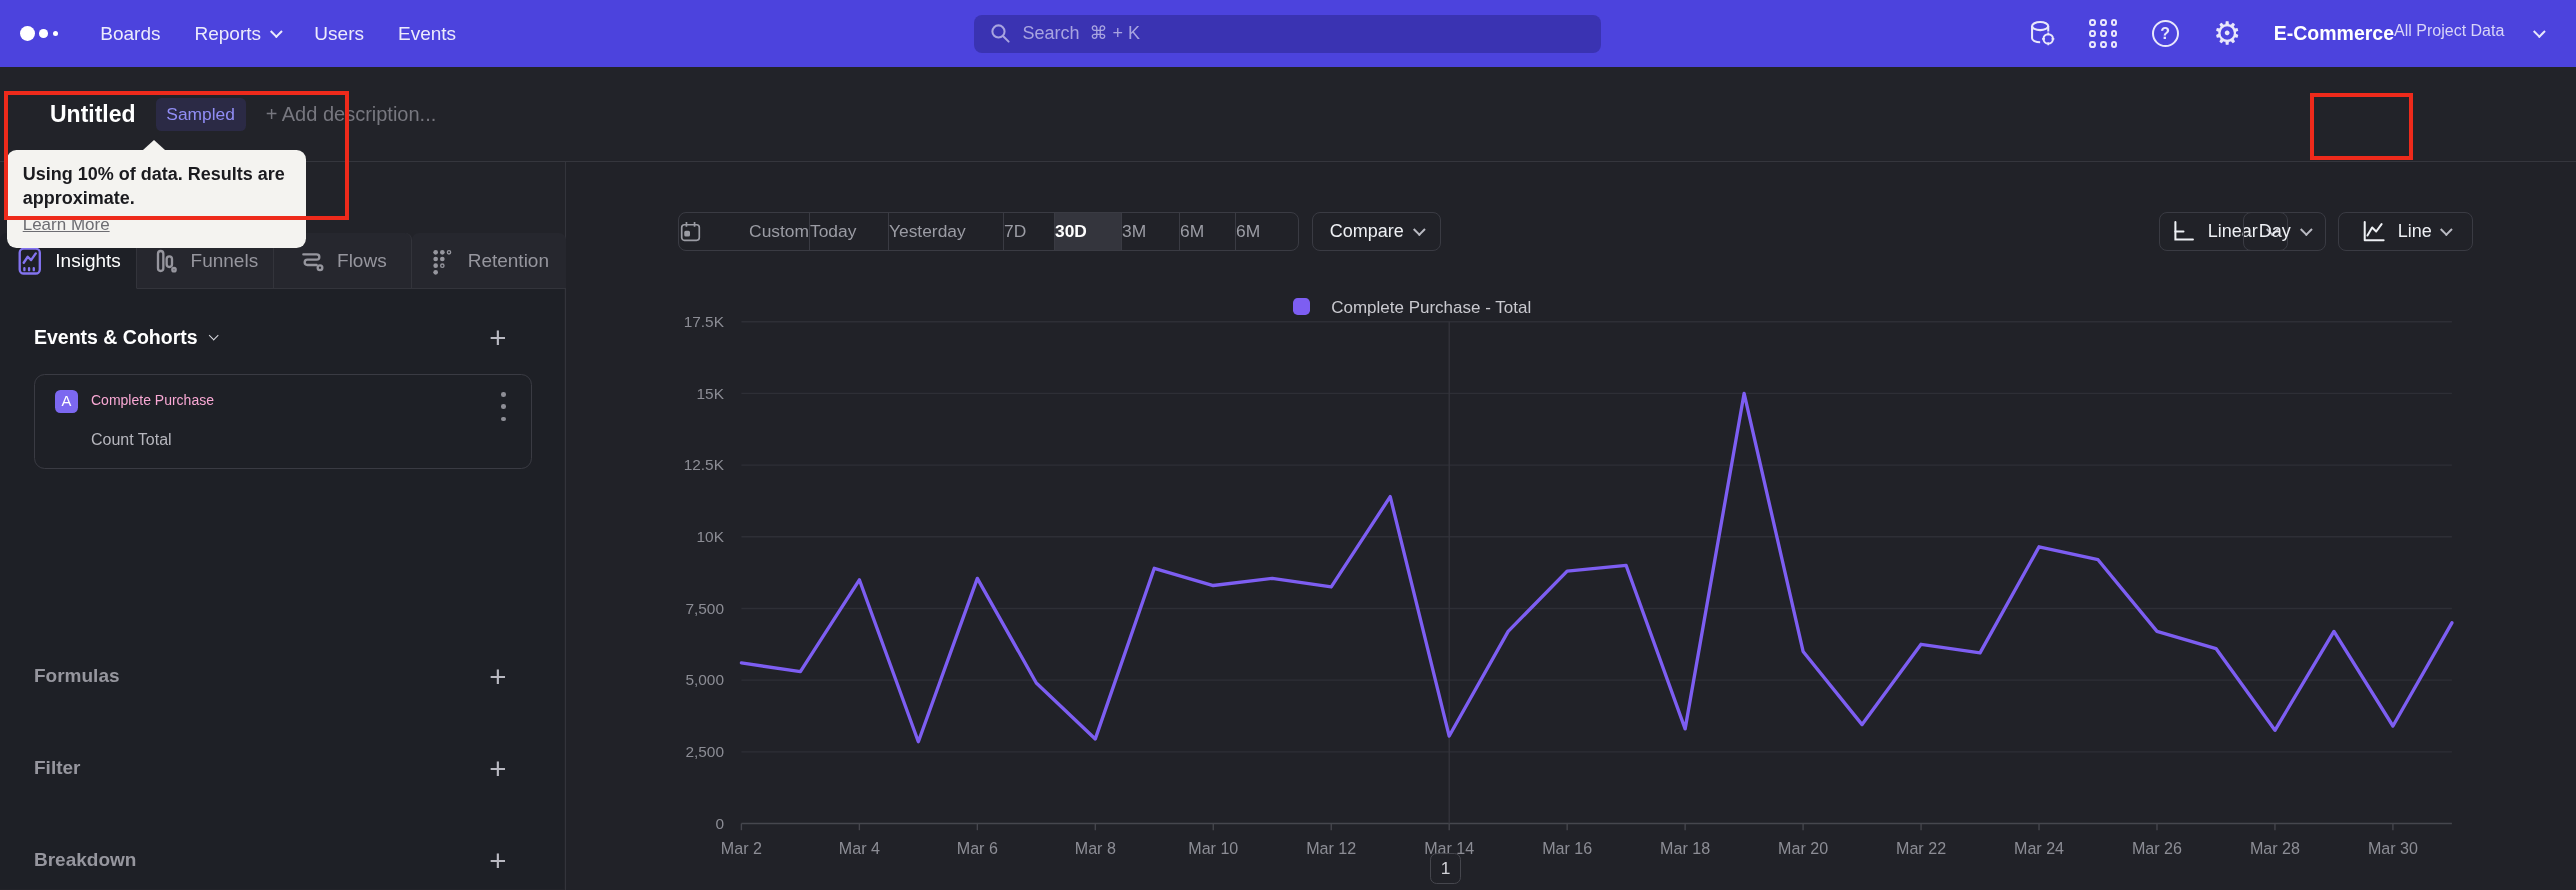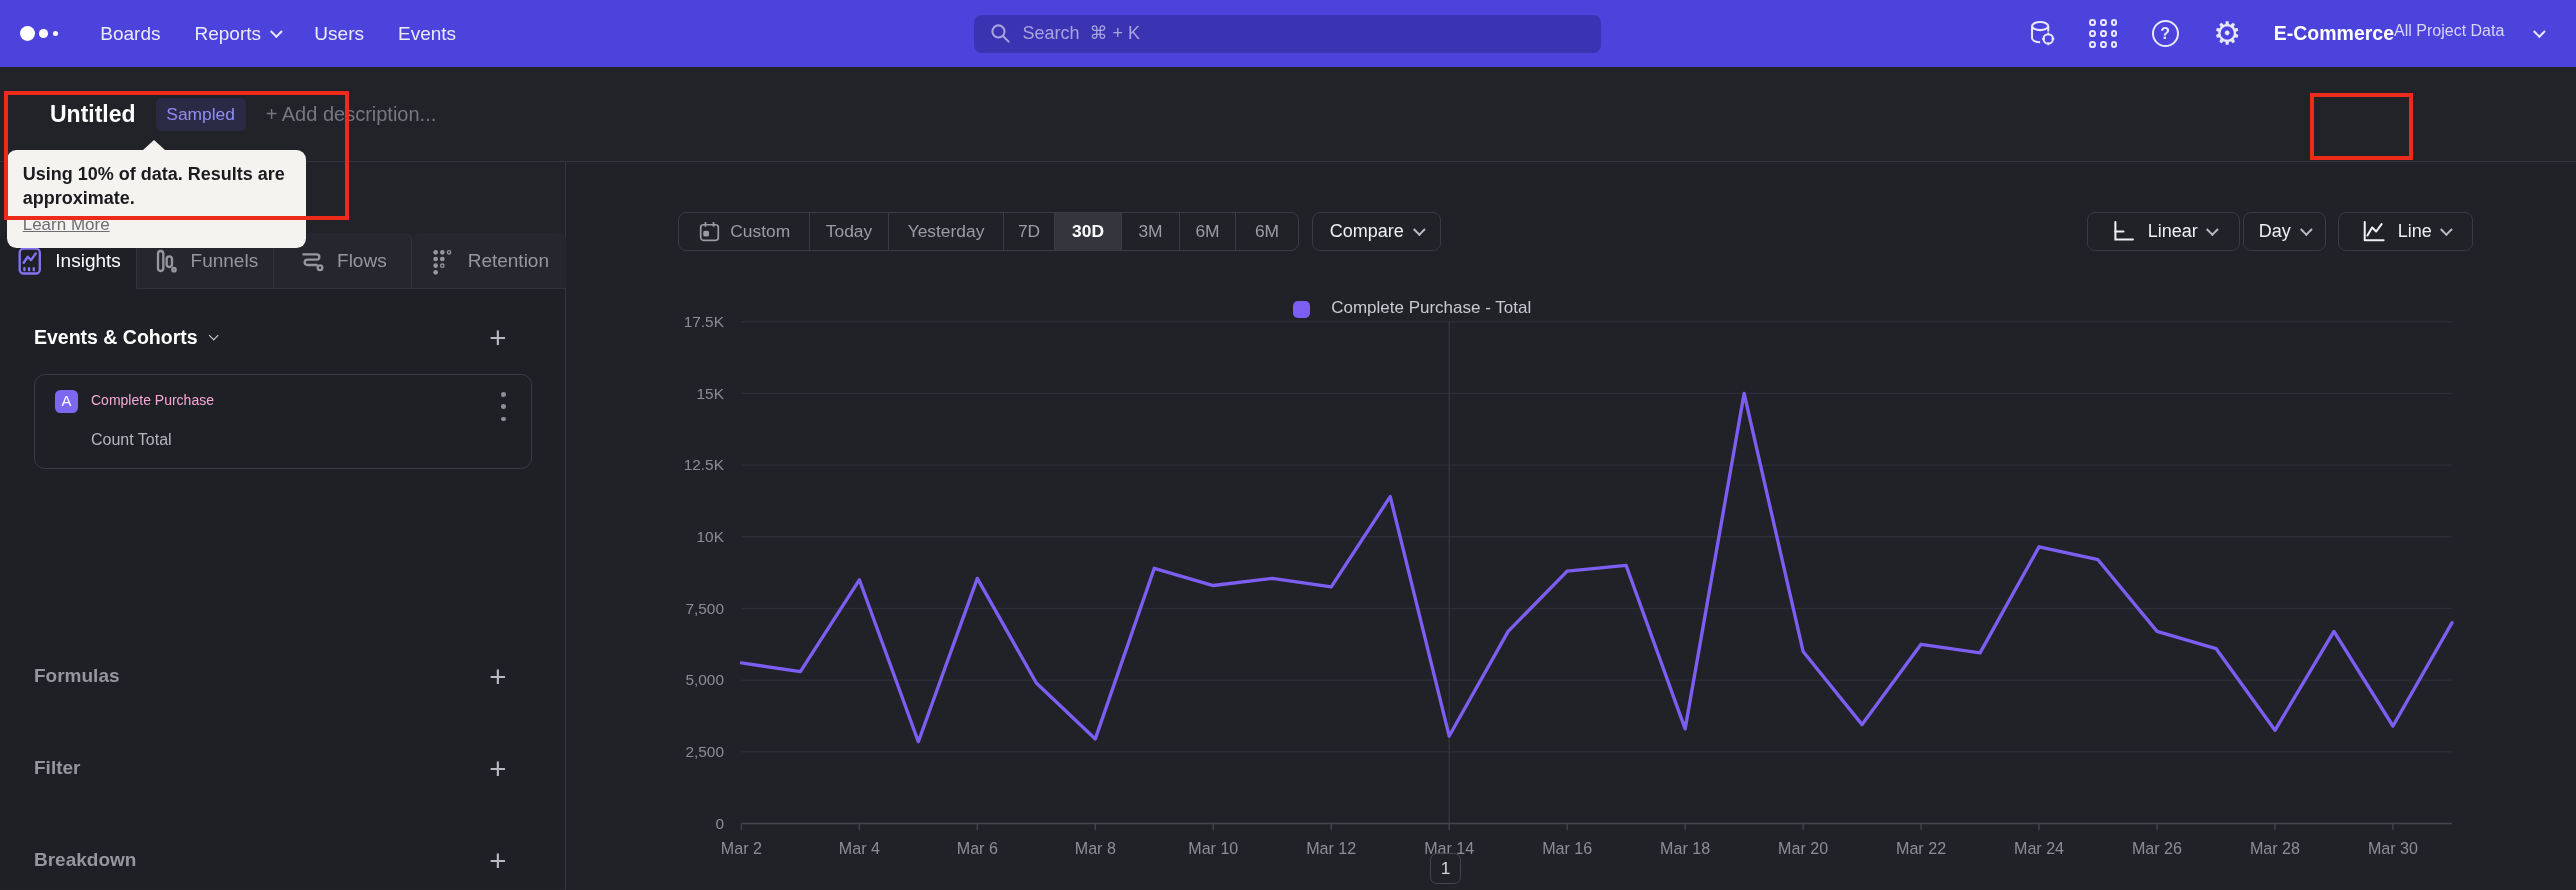--- a/index.html
+++ b/index.html
@@ -85,27 +85,27 @@
   .kebab{position:absolute;left:462px;top:13.4px;display:flex;flex-direction:column;gap:7.4px;
          padding:4px;cursor:pointer}
   .kebab i{width:4.7px;height:4.7px;border-radius:50%;background:#8e8e96}
   .cardsub{position:absolute;left:56px;top:56px;font-size:16px;color:#b6b6bd}
   .section{position:absolute;left:34px;font-size:19px;font-weight:bold;color:#96969e}
 
   
   .chart-panel{position:absolute;left:567px;top:162px;width:2009px;height:728px;background:#212228}
   .seg{position:absolute;left:111px;top:50px;height:39px;display:flex;border:1.3px solid #3a3b43;
        border-radius:8px;overflow:hidden}
-  .seg .s{display:flex;align-items:center;justify-content:center;gap:9.4px;font-size:17.4px;color:#9b9ca4;
+  .seg .s{display:flex;align-items:center;justify-content:space-between;gap:9.4px;font-size:17.4px;color:#9b9ca4;
           border-right:1.3px solid #3a3b43;cursor:pointer;white-space:nowrap}
   .seg .s:last-child{border-right:none}
   .seg .s.active{background:#34353d;color:#fff;font-weight:bold}
   .cbtn{position:absolute;top:50px;height:39px;border:1.3px solid #3a3b43;border-radius:8px;
         display:flex;align-items:center;justify-content:center;gap:10.7px;font-size:18px;color:#eef0f4;cursor:pointer}
-  .legend{position:absolute;left:0;top:136px;width:1690px;display:flex;align-items:flex-end;
+  .legend{position:absolute;left:0;top:136px;width:1690px;display:flex;align-items:flex-start;
           justify-content:center;gap:21px}
   .lg-swatch{width:17.4px;height:17.4px;border-radius:4.7px;background:#7d5ef2}
   .lg-label{font-size:17px;color:#c9c9cf}
   .pagebox{position:absolute;left:863px;top:691px;width:31px;height:31px;border:1.3px solid #45464d;
            border-radius:6.7px;display:flex;align-items:center;justify-content:center;
            font-size:17.4px;color:#d2d2d7;cursor:pointer}
   .ylab{font-size:23px;fill:#8c8d95;font-family:"Liberation Sans","DejaVu Sans",sans-serif}
   .xlab{font-size:24px;fill:#8c8d95;font-family:"Liberation Sans","DejaVu Sans",sans-serif}
 </style>
 </head>
@@ -309,21 +309,21 @@
     <div class="s" style="width:62px">
         <span>6M</span>
       </div>
   </div>
 
   <div class="cbtn" style="left:745px;width:129px">
     <span>Compare</span>
     <span class="chev" style="color:#b9bac2"></span>
   </div>
 
-  <div class="cbtn" style="left:1520px;width:153px">
+  <div class="cbtn" style="left:1592px;width:129px">
     <svg width="27" height="27" viewBox="0 0 40 40" fill="none" stroke="#eef0f4" stroke-width="3" stroke-linecap="round">
       <path d="M8 6 V32 H34"></path>
         <path d="M8 20 H20"></path>
     </svg>
     <span>Linear</span>
     <span class="chev" style="color:#b9bac2"></span>
   </div>
   <div class="cbtn" style="left:1676px;width:83px">
     <span>Day</span>
     <span class="chev" style="color:#b9bac2"></span>

